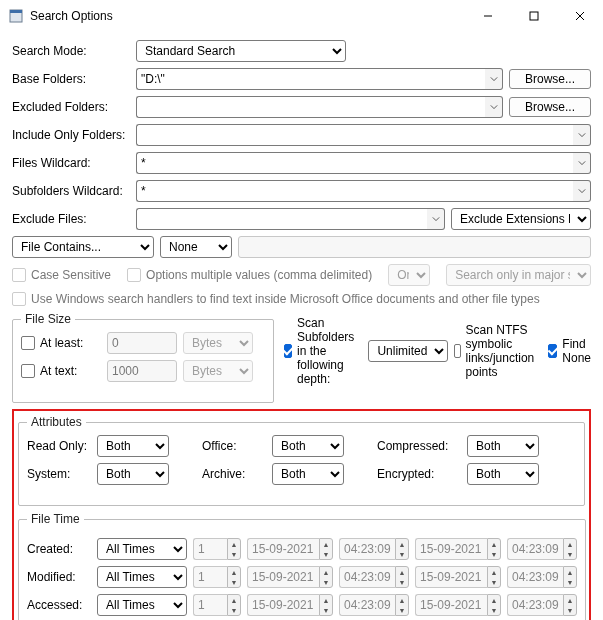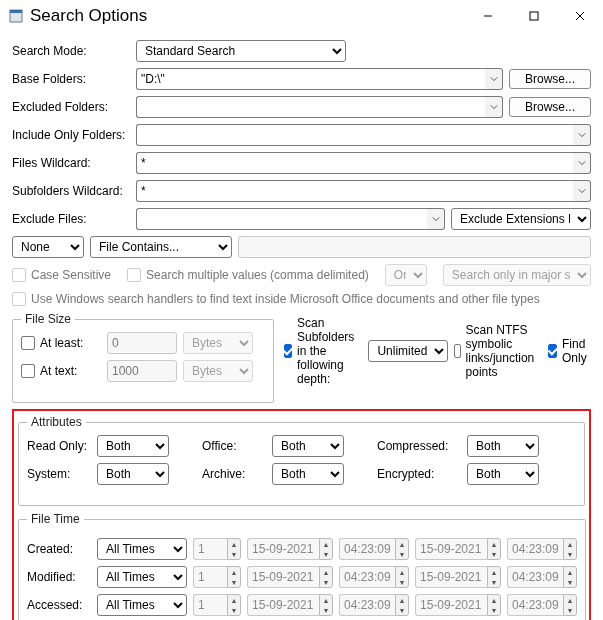--- a/index.html
+++ b/index.html
@@ -16,21 +16,21 @@
     display: flex;
     align-items: center;
     padding: 0 0 0 8px;
     border-bottom: 0;
   }
   .titlebar-icon {
     width: 16px; height: 16px;
     display: inline-flex; align-items: center; justify-content: center;
     margin-right: 6px;
   }
-  .titlebar-title { flex: 0 0 auto; font-size: 17px; }
+  .titlebar-title { flex: 0 0 auto; font-size: 12px; }
   .titlebar-spacer { flex: 1; }
   .win-btn {
     width: 46px; height: 32px;
     display: inline-flex; align-items: center; justify-content: center;
     cursor: pointer;
   }
   .content {
     padding: 8px 12px 12px 12px;
   }
   .row {
@@ -282,37 +282,37 @@
             <path d="M1 3 L5 7 L9 3" fill="none" stroke="#333"></path>
           </svg>
         </span>
     </div>
     <select style="width:140px">
       <option>Exclude Extensions List</option>
     </select>
   </div>
 
   <div class="row">
+    <select style="width:142px">
+      <option>File Contains...</option>
+    </select>
     <select style="width:72px">
       <option>None</option>
-    </select>
-    <select style="width:142px">
-      <option>File Contains...</option>
     </select>
     <input type="text" disabled="" style="flex: 1 1 0%;" value="">
   </div>
 
   <div class="row" style="gap:16px">
     <span class="checkbox">
       <span class="cb-box disabled"></span>
       <span class="disabled-text">Case Sensitive</span>
     </span>
     <span class="checkbox">
       <span class="cb-box disabled"></span>
-      <span class="disabled-text">Search multiple values (comma delimited)</span>
+      <span class="disabled-text">Options multiple values (comma delimited)</span>
     </span>
     <select disabled="" style="width:42px">
       <option class="or-label">Or</option>
     </select>
     <select disabled="" style="flex:1;min-width:0">
       <option>Search only in major streams</option>
     </select>
   </div>
 
   <div class="row">
@@ -350,21 +350,21 @@
         </span>
         <select style="width:80px"><option>Unlimited</option></select>
       </div>
       <span class="checkbox">
         <span class="cb-box"></span>
         <span>Scan NTFS symbolic links/junction points</span>
       </span>
       <div style="display:flex; gap:60px">
         <span class="checkbox">
           <span class="cb-box checked"></span>
-          <span>Find Only</span>
+          <span>Find None</span>
         </span>
         <span class="checkbox">
           <span class="cb-box"></span>
           <span>Find Folders</span>
         </span>
       </div>
     </div>
   </div>
 
   <div class="red-box">

